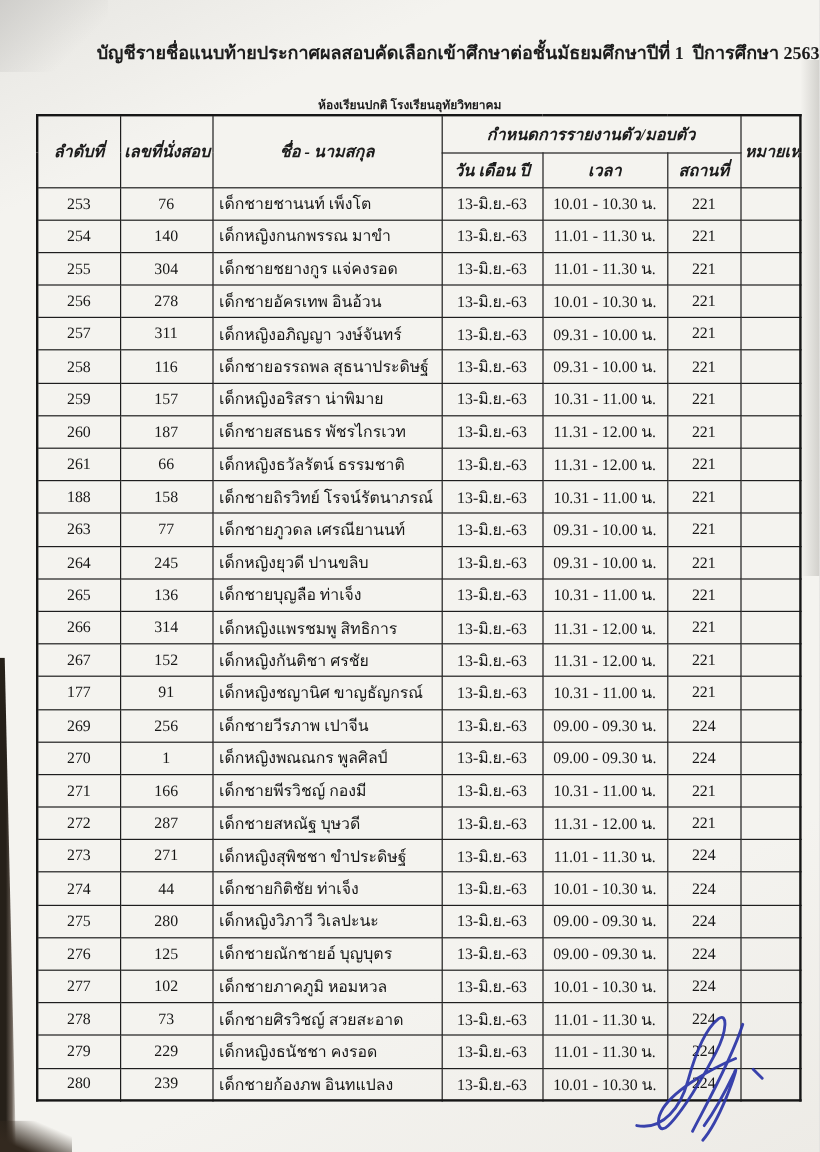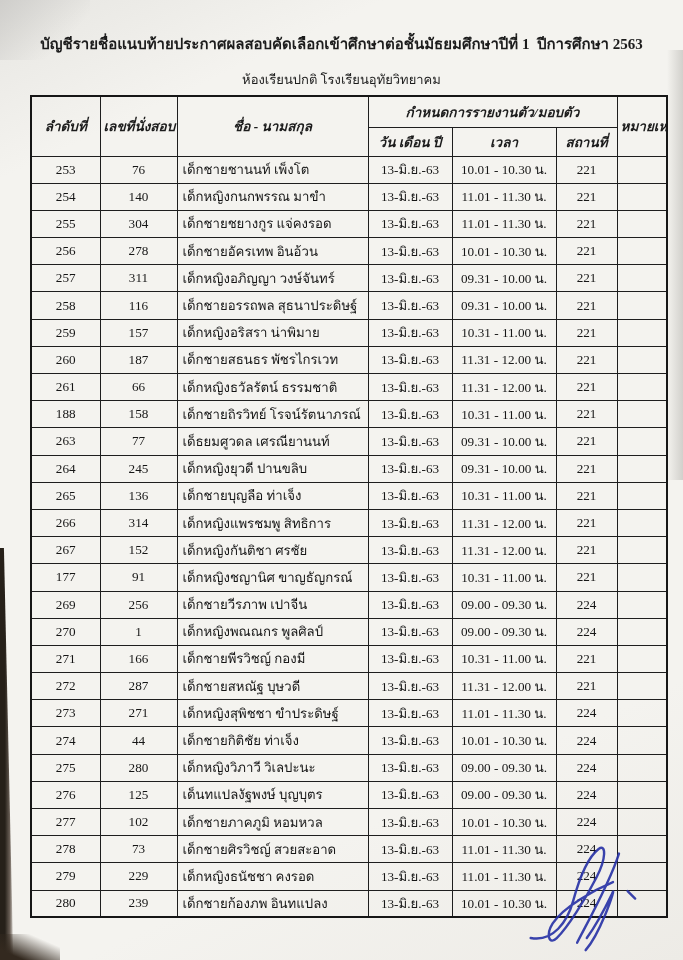--- a/index.html
+++ b/index.html
@@ -29,22 +29,22 @@
     background:linear-gradient(to right,#262019 35%,#6b6057 70%,rgba(107,96,87,0));
     clip-path:polygon(0 0,28% 0,95% 100%,0 100%);
     pointer-events:none;
   }
   .corner-bl-dark{
     position:absolute;left:0;bottom:0;width:60px;height:26px;
     background:linear-gradient(to top right,#33291f 20%,rgba(51,41,31,0) 75%);
     pointer-events:none;
   }
   .titles{position:absolute;left:0;top:32px;width:100%;text-align:center;}
-  .doc-title{font-weight:bold;font-size:15px;white-space:pre;}
-  .doc-subtitle{font-weight:normal;font-size:13px;margin-top:13px;}
+  .doc-title{font-weight:bold;font-size:15px;white-space:pre;text-align:right;}
+  .doc-subtitle{font-weight:bold;font-size:10px;margin-top:24px;}
   table.roster{
     position:absolute;left:30px;top:95px;width:636px;
     border-collapse:collapse;table-layout:fixed;
     font-size:13.5px;
   }
   table.roster th,table.roster td{
     border:1.6px solid #1e1e1e;
     padding:0 3px;overflow:hidden;white-space:nowrap;
     text-align:center;vertical-align:middle;
     box-sizing:border-box;
@@ -186,21 +186,21 @@
           <td>158</td>
           <td class="name">เด็กชายถิรวิทย์ โรจน์รัตนาภรณ์</td>
           <td>13-มิ.ย.-63</td>
           <td>10.31 - 11.00 น.</td>
           <td>221</td>
           <td></td>
         </tr>
         <tr>
           <td>263</td>
           <td>77</td>
-          <td class="name">เด็ธยมศูวดล เศรณียานนท์</td>
+          <td class="name">เด็กชายภูวดล เศรณียานนท์</td>
           <td>13-มิ.ย.-63</td>
           <td>09.31 - 10.00 น.</td>
           <td>221</td>
           <td></td>
         </tr>
         <tr>
           <td>264</td>
           <td>245</td>
           <td class="name">เด็กหญิงยุวดี ปานขลิบ</td>
           <td>13-มิ.ย.-63</td>
@@ -303,21 +303,21 @@
           <td>280</td>
           <td class="name">เด็กหญิงวิภาวี วิเลปะนะ</td>
           <td>13-มิ.ย.-63</td>
           <td>09.00 - 09.30 น.</td>
           <td>224</td>
           <td></td>
         </tr>
         <tr>
           <td>276</td>
           <td>125</td>
-          <td class="name">เด็นทแปลงัฐพงษ์ บุญบุตร</td>
+          <td class="name">เด็กชายณักชายอ์ บุญบุตร</td>
           <td>13-มิ.ย.-63</td>
           <td>09.00 - 09.30 น.</td>
           <td>224</td>
           <td></td>
         </tr>
         <tr>
           <td>277</td>
           <td>102</td>
           <td class="name">เด็กชายภาคภูมิ หอมหวล</td>
           <td>13-มิ.ย.-63</td>

